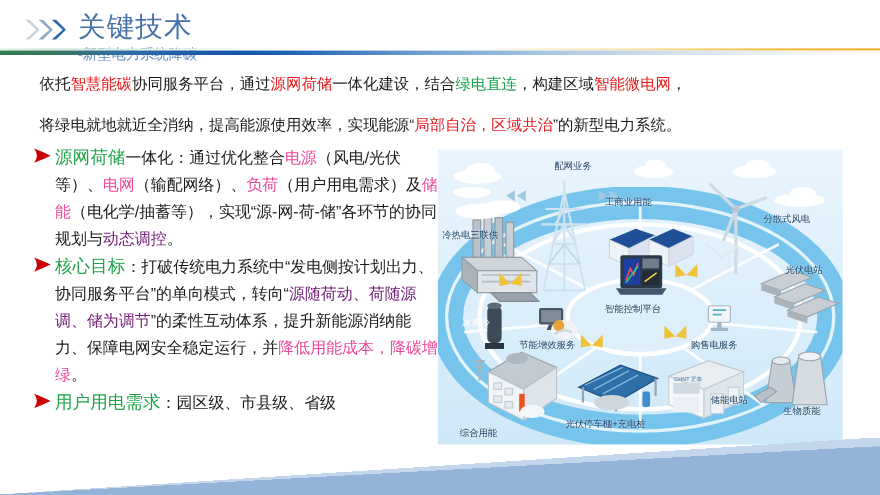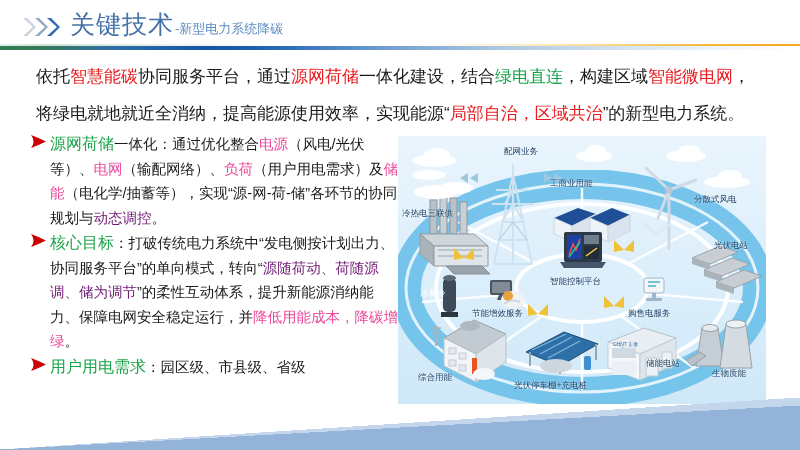--- a/index.html
+++ b/index.html
@@ -8,33 +8,33 @@
     background:#ffffff;
     font-family:"Liberation Sans","DejaVu Sans",sans-serif;
     overflow:hidden;position:relative;
   }
   .slide{position:absolute;inset:0;background:#fff;overflow:hidden;}
 
   
   .header{position:absolute;left:0;top:0;width:800px;height:52px;}
   .chevrons{position:absolute;left:22px;top:17px;display:flex;align-items:center;gap:0px;}
   .chev{width:14px;height:20px;margin-right:-2px;}
-  .title-wrap{position:absolute;left:70px;top:8px;display:flex;align-items:baseline;}
+  .title-wrap{position:absolute;left:70px;top:8px;display:flex;align-items:baseline;flex-direction:column;}
   .title-main{font-size:25px;color:#4472a8;letter-spacing:1px;font-weight:400;}
   .title-sub{font-size:13px;color:#5c8cc0;margin-left:1px;letter-spacing:0px;}
 
   .divider{position:absolute;left:0;top:44px;width:800px;height:8px;}
   .div-top{position:absolute;left:0;top:0;width:800px;height:2px;
     background:linear-gradient(90deg,#e3efe6 0%,#cfe3d5 6%,#ffffff 35%,#ffffff 52%,#fde6b0 70%,#f6b93b 88%,#f5a623 100%);}
   .div-bot{position:absolute;left:0;top:2px;width:800px;height:4px;
     background:linear-gradient(90deg,#2f7d4f 0%,#36795e 6%,#2f6ea8 14%,#1355a6 26%,#1f63b3 33%,#6f9fd0 48%,#a8c7e2 62%,#cfe0ef 76%,#eaf2f9 88%,#ffffff 100%);}
 
   
   .para{position:absolute;left:36px;top:58px;width:740px;
-    font-size:17px;line-height:37px;color:#1a1a1a;letter-spacing:0px;}
+    font-size:14px;line-height:37px;color:#1a1a1a;letter-spacing:0px;}
   .para .r{color:#e8191c;}
   .para .g{color:#16a34a;}
 
   
   .bullets{position:absolute;left:30px;top:132px;width:372px;}
   .bl{position:relative;font-size:14.5px;line-height:24.5px;color:#1a1a1a;margin-bottom:1px;}
   .bl .arrow{position:absolute;left:0px;top:2px;width:17px;height:15px;}
   .bl .btxt{display:block;padding-left:20px;text-indent:0;}
   .head-g{color:#1ea34a;font-size:16px;}
   .r{color:#701a75;}
@@ -311,21 +311,21 @@
 
     <div class="lbl" style="left:106px;top:10px;">配网业务</div>
     <div class="lbl" style="left:152px;top:42px;">工商业用能</div>
     <div class="lbl" style="left:296px;top:58px;">分散式风电</div>
     <div class="lbl" style="left:4px;top:72px;">冷热电三联供</div>
     <div class="lbl" style="left:316px;top:104px;">光伏电站</div>
     <div class="lbl w" style="left:22px;top:152px;text-align:right;">冰蓄冷</div>
     <div class="lbl" style="left:74px;top:172px;">节能增效服务</div>
     <div class="lbl" style="left:152px;top:140px;">智能控制平台</div>
     <div class="lbl" style="left:230px;top:172px;">购售电服务</div>
-    <div class="lbl" style="left:20px;top:236px;text-align:center;">综合用能</div>
+    <div class="lbl" style="left:20px;top:252px;text-align:center;">综合用能</div>
     <div class="lbl" style="left:116px;top:244px;">光伏停车棚+充电桩</div>
     <div class="lbl" style="left:248px;top:222px;">储能电站</div>
     <div class="lbl" style="left:314px;top:232px;">生物质能</div>
   </div>
 
   <div class="footer">
     <div class="wedge1"></div>
     <div class="wedge2"></div>
   </div>
 

